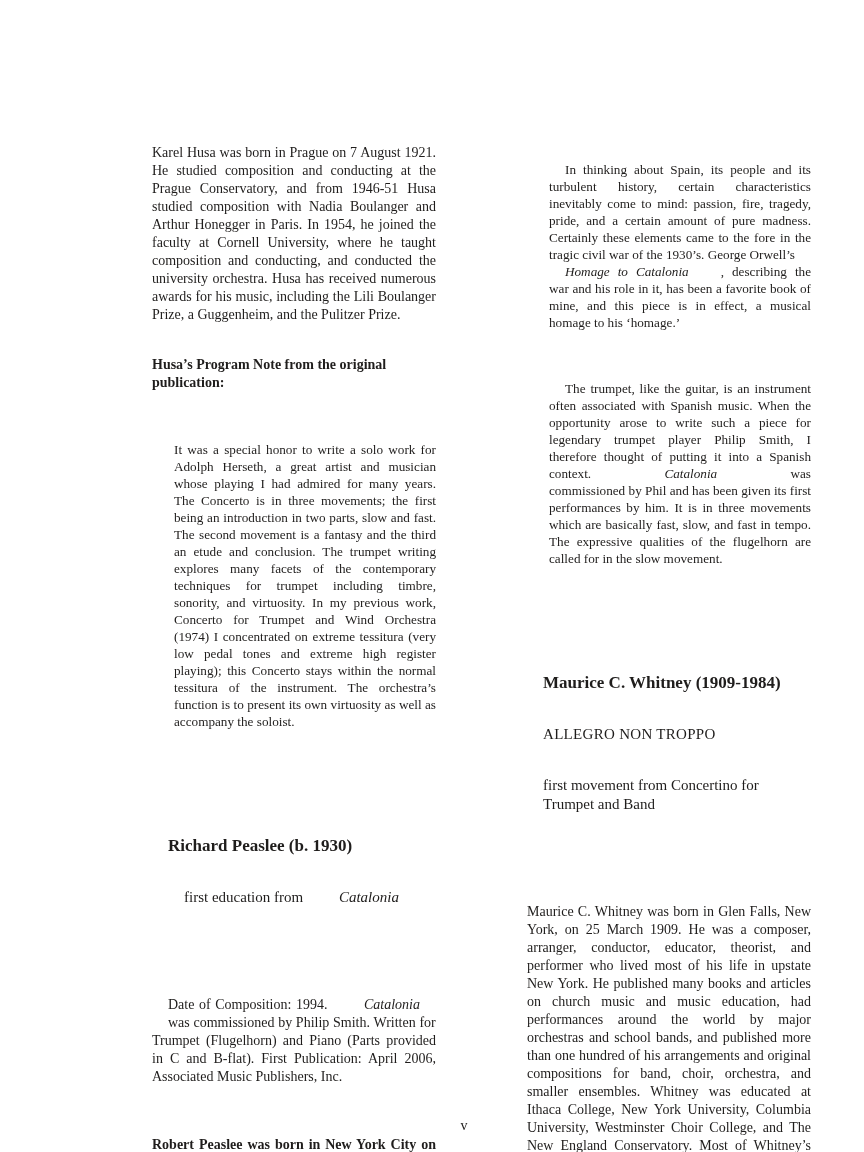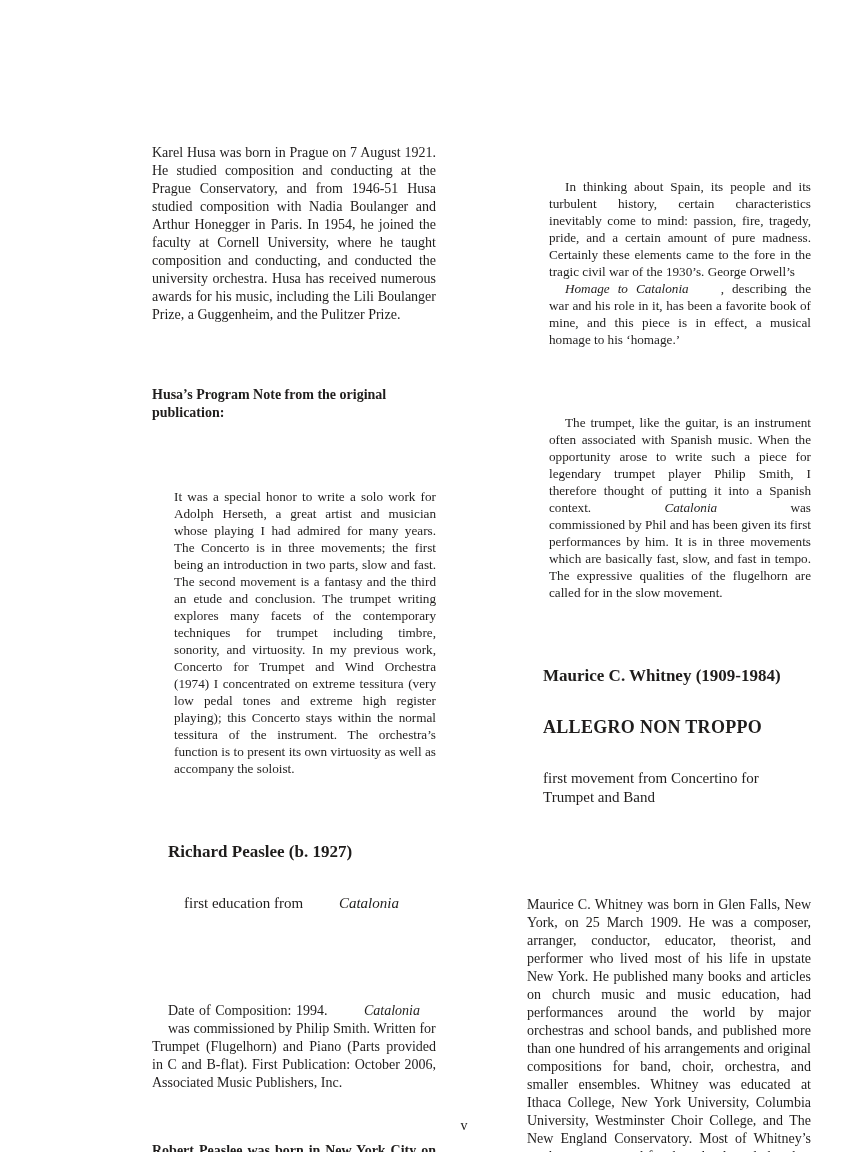--- a/index.html
+++ b/index.html
@@ -22,43 +22,41 @@
 
   .body-text {
     font-size: 14px;
     line-height: 18px;
     text-align: justify;
   }
   .note-heading {
     font-size: 14px;
     font-weight: bold;
     line-height: 18px;
-    margin-top: 30px;
   }
   .note-heading.first { margin-top: 0; }
   .blockquote {
     margin-left: 22px;
-    margin-top: 34px;
+    margin-top: 17px;
     font-size: 13.2px;
     line-height: 17px;
     text-align: justify;
   }
   .blockquote + .blockquote { }
 
-  .section-heading { margin-top: 16px; }
+  .section-heading { margin-top: 57px; }
   .composer-name {
     font-size: 17px;
     font-weight: bold;
     line-height: 21px;
   }
   .work-subtitle {
-    font-size: 18px;
+    font-size: 15px;
     line-height: 19px;
     letter-spacing: 0.3px;
-    font-weight: bold;
   }
   .movement-line {
     font-size: 15px;
     line-height: 19px;
   }
   .para-gap { margin-top: 41px; }
   .para-gap-sm { margin-top: 18px; font-weight: bold; }
 
   .page-number {
     position: absolute;
@@ -78,25 +76,25 @@
   <div class="columns">
 
     <div class="column">
       <p class="body-text">Karel Husa was born in Prague on 7 August 1921. He studied composition and conducting at the Prague Conservatory, and from 1946-51 Husa studied composition with Nadia Boulanger and Arthur Honegger in Paris. In 1954, he joined the faculty at Cornell University, where he taught composition and conducting, and conducted the university orchestra. Husa has received numerous awards for his music, including the Lili Boulanger Prize, a Guggenheim, and the Pulitzer Prize.</p>
 
       <h3 class="note-heading">Husa’s Program Note from the original publication:</h3>
 
       <div class="blockquote">It was a special honor to write a solo work for Adolph Herseth, a great artist and musician whose playing I had admired for many years. The Concerto is in three movements; the first being an introduction in two parts, slow and fast. The second movement is a fantasy and the third an etude and conclusion. The trumpet writing explores many facets of the contemporary techniques for trumpet including timbre, sonority, and virtuosity. In my previous work, Concerto for Trumpet and Wind Orchestra (1974) I concentrated on extreme tessitura (very low pedal tones and extreme high register playing); this Concerto stays within the normal tessitura of the instrument. The orchestra’s function is to present its own virtuosity as well as accompany the soloist.</div>
 
       <div class="section-heading">
-        <h2 class="composer-name">Richard Peaslee (b. 1927)</h2>
+        <h2 class="composer-name">Richard Peaslee (b. 1930)</h2>
         <div class="movement-line"><span>first education from </span><em>Catalonia</em></div>
       </div>
 
-      <p class="body-text para-gap"><span>Date of Composition: 1994. </span><em>Catalonia</em><span> was commissioned by Philip Smith. Written for Trumpet (Flugelhorn) and Piano (Parts provided in C and B-flat). First Publication: October 2006, Associated Music Publishers, Inc.</span></p>
+      <p class="body-text para-gap"><span>Date of Composition: 1994. </span><em>Catalonia</em><span> was commissioned by Philip Smith. Written for Trumpet (Flugelhorn) and Piano (Parts provided in C and B-flat). First Publication: April 2006, Associated Music Publishers, Inc.</span></p>
 
       <p class="body-text para-gap-sm">Robert Peaslee was born in New York City on 13 June 1930. He is a graduate of Yale University and The Juilliard School, and also studied composition with Nadia Boulanger privately in Paris. Peaslee’s works are noted for having a jazz and folk music influence. In addition to his concert music, Peaslee has written many works for the stage and screen, including musicals, ballets, incidental music, and film and television scores.</p>
     </div>
 
     <div class="column">
 
       <div class="blockquote"><span>In thinking about Spain, its people and its turbulent history, certain characteristics inevitably come to mind: passion, fire, tragedy, pride, and a certain amount of pure madness. Certainly these elements came to the fore in the tragic civil war of the 1930’s. George Orwell’s </span><em>Homage to Catalonia</em><span>, describing the war and his role in it, has been a favorite book of mine, and this piece is in effect, a musical homage to his ‘homage.’</span></div>
 
       <div class="blockquote"><span>The trumpet, like the guitar, is an instrument often associated with Spanish music. When the opportunity arose to write such a piece for legendary trumpet player Philip Smith, I therefore thought of putting it into a Spanish context. </span><em>Catalonia</em><span> was commissioned by Phil and has been given its first performances by him. It is in three movements which are basically fast, slow, and fast in tempo. The expressive qualities of the flugelhorn are called for in the slow movement.</span></div>
 

